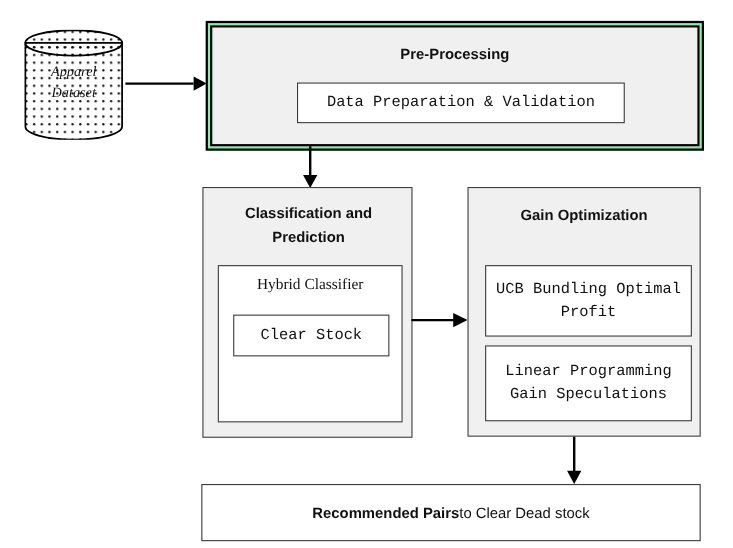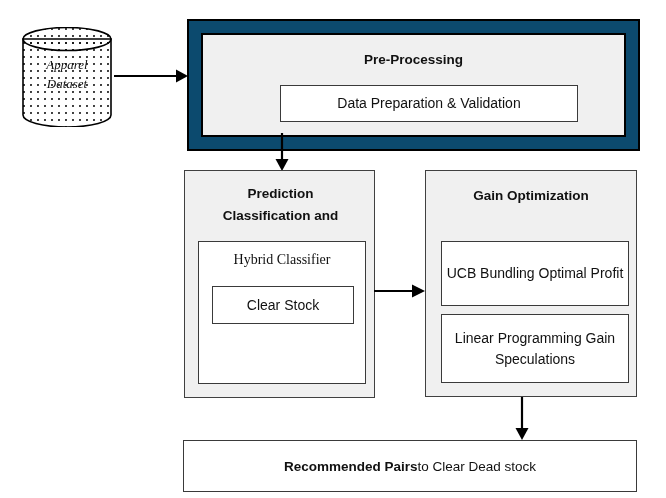--- a/index.html
+++ b/index.html
@@ -58,37 +58,37 @@
   }
   .white-box {
     position: absolute;
     background: #ffffff;
     border: 1.5px solid #3a3a3a;
     box-sizing: border-box;
     display: flex;
     align-items: center;
     justify-content: center;
     text-align: center;
-    font-family: Liberation Sans, sans-serif;
+    font-family: Liberation Mono, monospace;
     font-size: 14px;
     color: #111111;
     line-height: 21px;
   }
 
   
   #preprocessing {
     position: absolute;
     left: 187px;
     top: 19px;
     width: 453px;
-    height: 132px;
+    height: 118px;
     box-sizing: border-box;
     border: 2px solid #000000;
-    background: #0c4a6e;
-    padding: 12px;
+    background: #86efac;
+    padding: 2px;
   }
   #preprocessing-inner {
     width: 100%;
     height: 100%;
     box-sizing: border-box;
     border: 2px solid #000000;
     background: #f0f0f0;
     position: relative;
   }
   #preprocessing-title {
@@ -227,22 +227,22 @@
     </div>
   </div>
 
   <svg class="arrow-svg" style="left:272px; top:133px;" width="20" height="39">
     <line x1="10" y1="0" x2="10" y2="27" stroke="#000000" stroke-width="2.2"></line>
     <polygon points="3.5,26 16.5,26 10,38" fill="#000000"></polygon>
   </svg>
 
   <div id="classification" class="stage">
     <div id="classification-title" class="stage-title">
+      <div>Classification and</div>
       <div>Prediction</div>
-      <div>Classification and</div>
     </div>
     <div id="hybrid-classifier-box">
       <div id="hybrid-classifier-label">Hybrid Classifier</div>
       <div id="dead-stock-box" class="white-box">Clear Stock</div>
     </div>
   </div>
 
   <svg class="arrow-svg" style="left:374px; top:281px;" width="53" height="20">
     <line x1="0" y1="10" x2="39" y2="10" stroke="#000000" stroke-width="2.2"></line>
     <polygon points="38,3.5 51,10 38,16.5" fill="#000000"></polygon>

